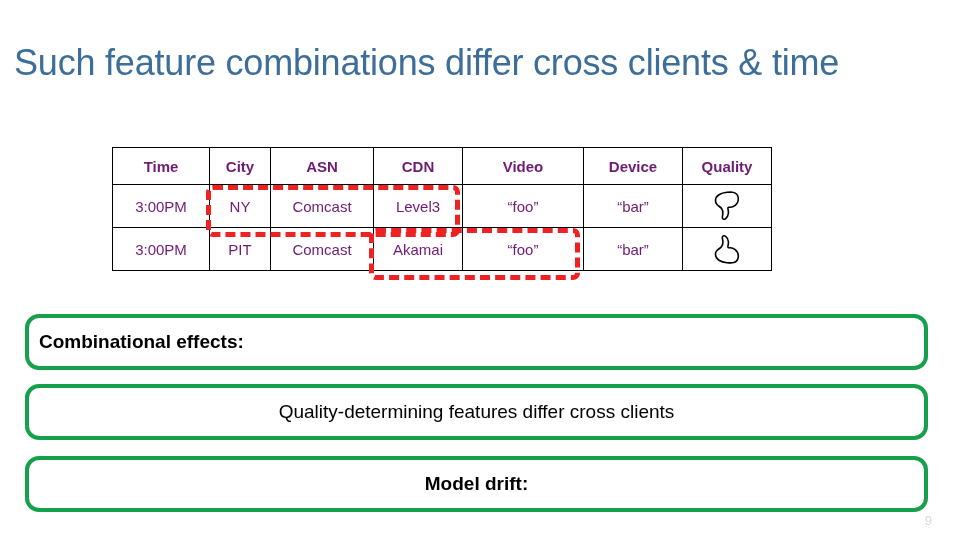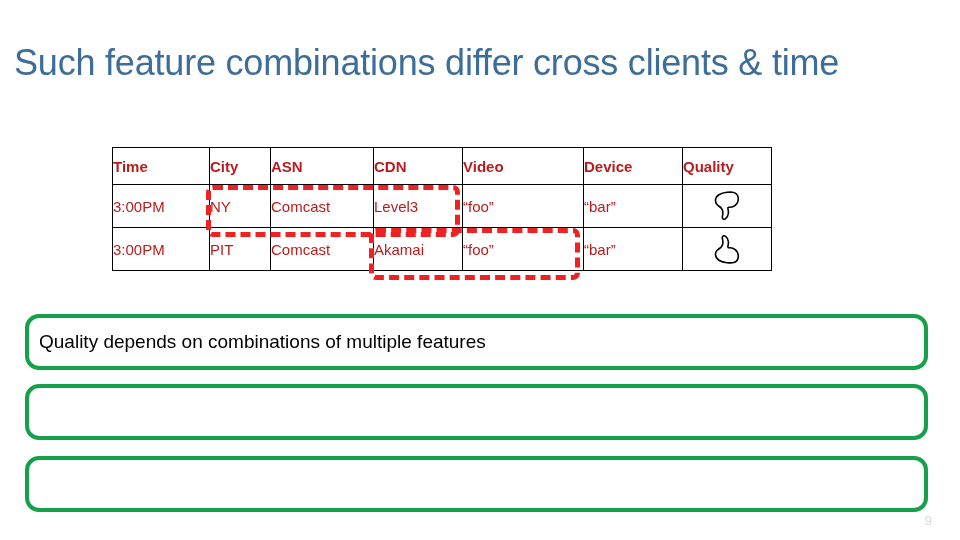--- a/index.html
+++ b/index.html
@@ -34,23 +34,23 @@
     position: absolute;
     left: 112px;
     top: 147px;
     border-collapse: collapse;
     table-layout: fixed;
     background: #ffffff;
   }
   #feature-table td,
   #feature-table th {
     border: 1.6px solid #000000;
-    text-align: left;
+    text-align: center;
     vertical-align: middle;
-    color: #b91c1c;
+    color: #701a75;
     font-size: 15px;
     padding: 0;
     background: #ffffff;
   }
   #feature-table thead th {
     height: 36px;
     font-weight: bold;
   }
   #feature-table tbody td {
     height: 42px;
@@ -193,22 +193,24 @@
         </span>
       </td>
     </tr>
   </tbody>
 </table>
 
 <div class="highlight-box" id="highlight-row1"></div>
 <div class="highlight-box" id="highlight-row2"></div>
 
 <div class="callout" id="callout-combinational">
-  <span class="rest"> Quality depends on combinations of multiple features</span>
+  <span class="lead">Combinational effects:</span>
 </div>
 
 <div class="callout" id="callout-spatial">
+  <span class="rest"> Quality-determining features differ cross clients</span>
 </div>
 
 <div class="callout" id="callout-drift">
+  <span class="lead">Model drift:</span>
 </div>
 
 <div id="page-number">9</div>
 
 </body></html>

